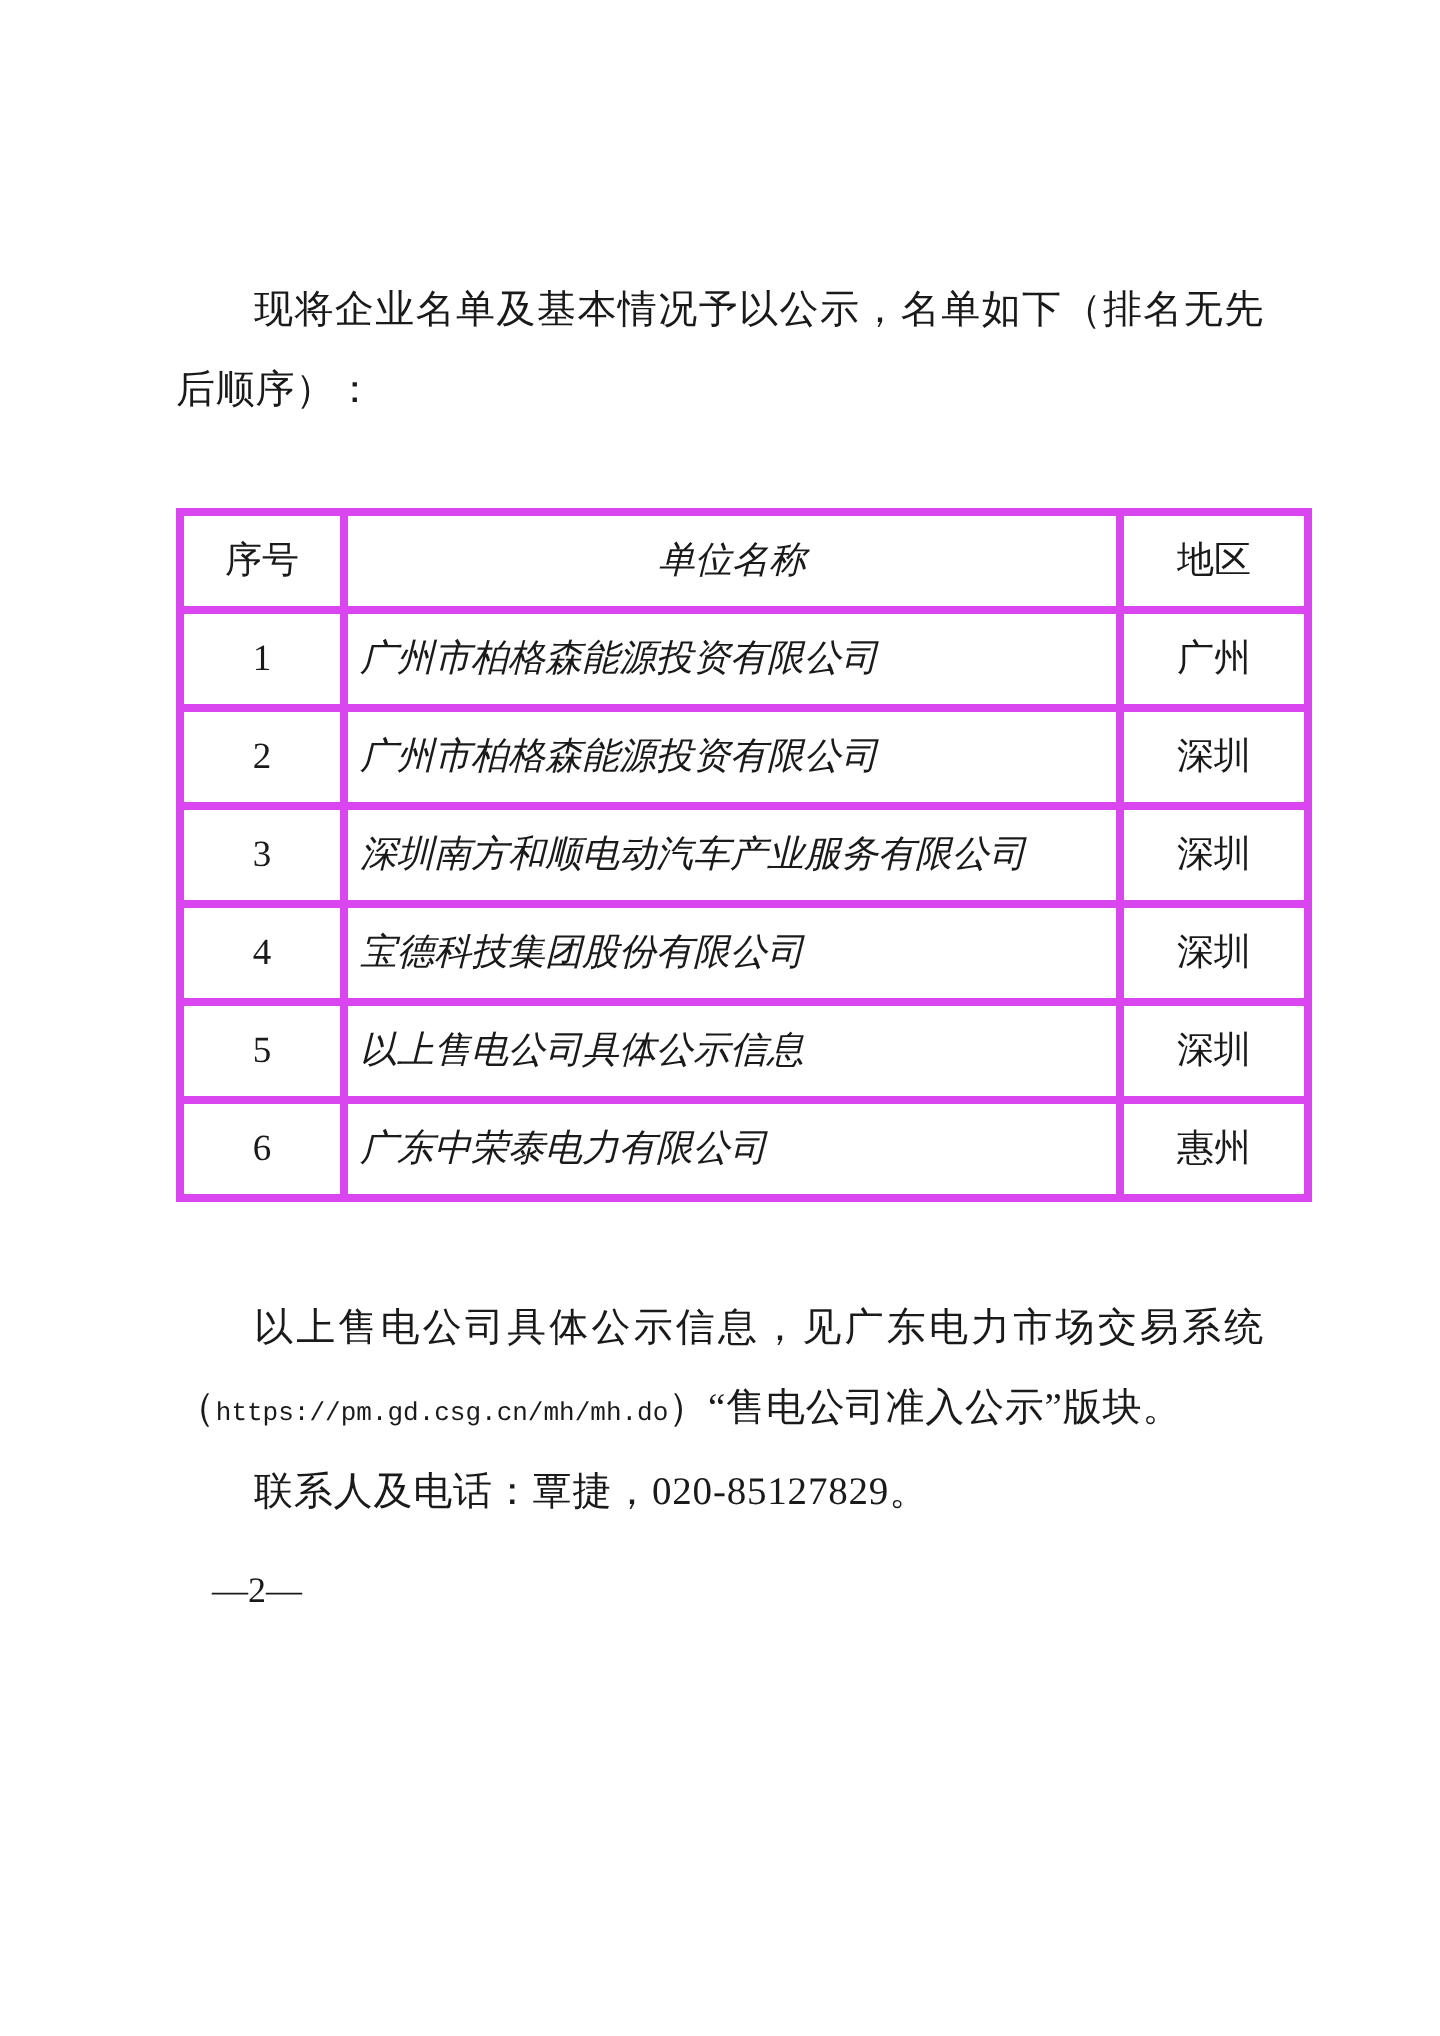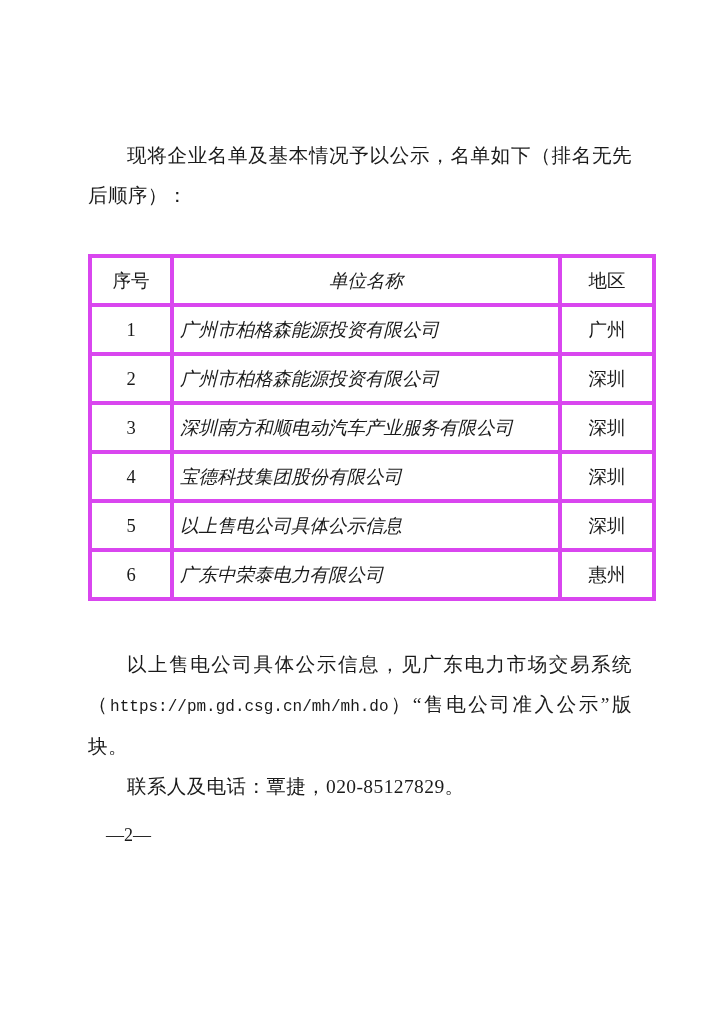--- a/index.html
+++ b/index.html
@@ -31,21 +31,21 @@
     letter-spacing: 0.4px;
   }
   .indent {
     text-indent: 2em;
   }
   .intro {
     margin-top: 136px;
   }
   .mono {
     font-family: "Liberation Mono", monospace;
-    font-size: 16px;
+    font-size: 13px;
     letter-spacing: 0px;
   }
   table.list {
     border-collapse: collapse;
     margin: 38px auto 0 auto;
     width: 516px;
     table-layout: fixed;
   }
   table.list td, table.list th {
     border: 4px solid #d946ef;

